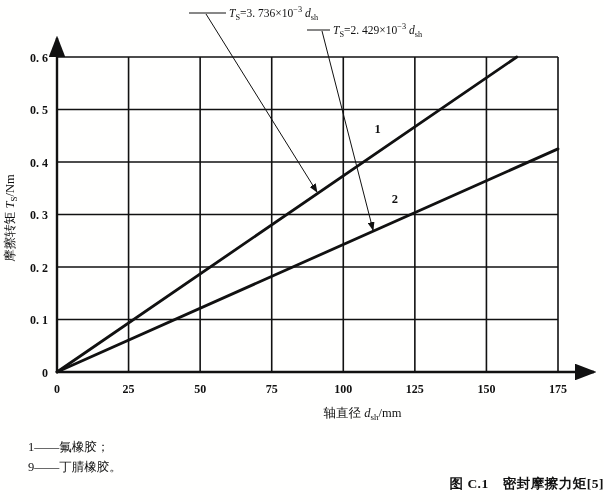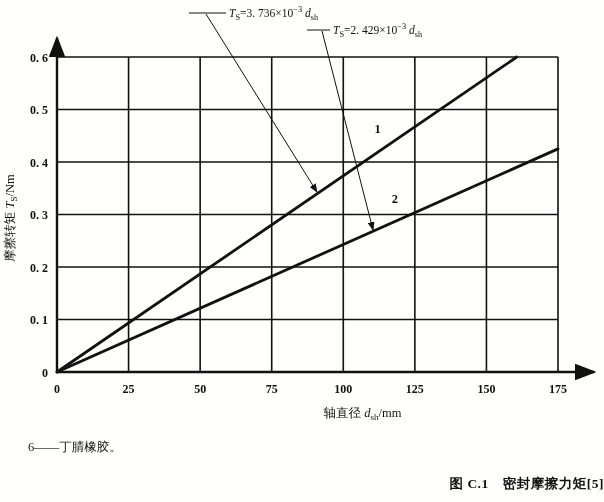--- a/index.html
+++ b/index.html
@@ -57,16 +57,17 @@
       <text x="362.5" y="417" font-size="12.5" fill="#111111" text-anchor="middle"><tspan>轴直径&nbsp;</tspan><tspan font-style="italic">d</tspan><tspan dy="3" font-size="72%">sh</tspan><tspan dy="-3">/mm</tspan></text>
       <text x="14" y="218" font-size="12.5" fill="#111111" text-anchor="middle" transform="rotate(-90 14 218)"><tspan>摩擦转矩&nbsp;</tspan><tspan font-style="italic">T</tspan><tspan dy="3" font-size="72%">S</tspan><tspan dy="-3">/Nm</tspan></text>
       <line x1="189" y1="13" x2="226" y2="13" stroke="#111111" stroke-width="1"></line>
       <line x1="206" y1="14" x2="316.94742857142853" y2="191.92499999999995" stroke="#111111" stroke-width="1" marker-end="url(#ah)"></line>
       <text x="229" y="17" font-size="11.5" fill="#111111"><tspan font-style="italic">T</tspan><tspan dy="3" font-size="72%">S</tspan><tspan dy="-3">=3. 736×10</tspan><tspan dy="-5" font-size="72%">−3</tspan><tspan dy="5" font-style="italic">&nbsp;d</tspan><tspan dy="3" font-size="72%">sh</tspan></text>
       <line x1="307" y1="30" x2="330" y2="30" stroke="#111111" stroke-width="1"></line>
       <line x1="322" y1="31" x2="373.0594285714286" y2="229.98749999999998" stroke="#111111" stroke-width="1" marker-end="url(#ah)"></line>
       <text x="333" y="34" font-size="11.5" fill="#111111"><tspan font-style="italic">T</tspan><tspan dy="3" font-size="72%">S</tspan><tspan dy="-3">=2. 429×10</tspan><tspan dy="-5" font-size="72%">−3</tspan><tspan dy="5" font-style="italic">&nbsp;d</tspan><tspan dy="3" font-size="72%">sh</tspan></text>
     </svg>
   <div id="legend">
-    <div>6——丁腈橡胶。</div>
+    <div>1——氟橡胶；</div>
+    <div>9——丁腈橡胶。</div>
   </div>
   <div id="caption">图 C.1　密封摩擦力矩[5]</div>
 </div>
 
 </body></html>

